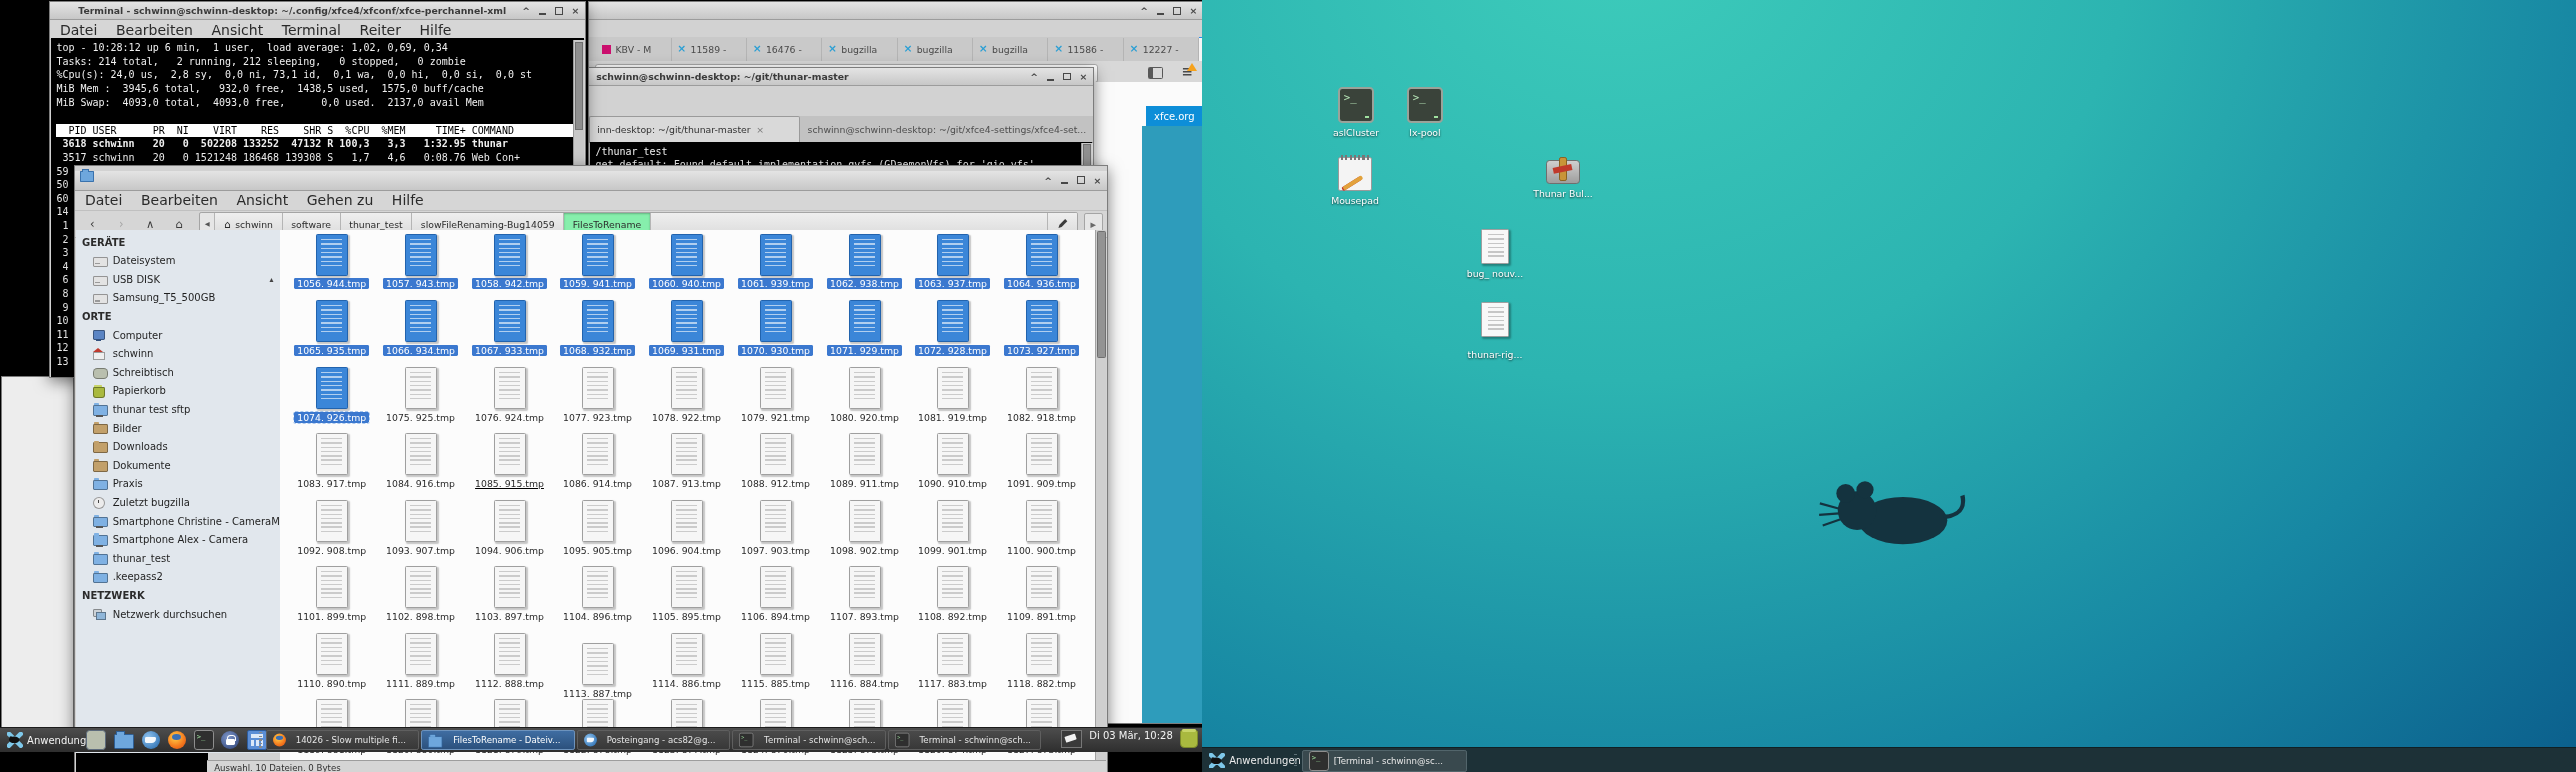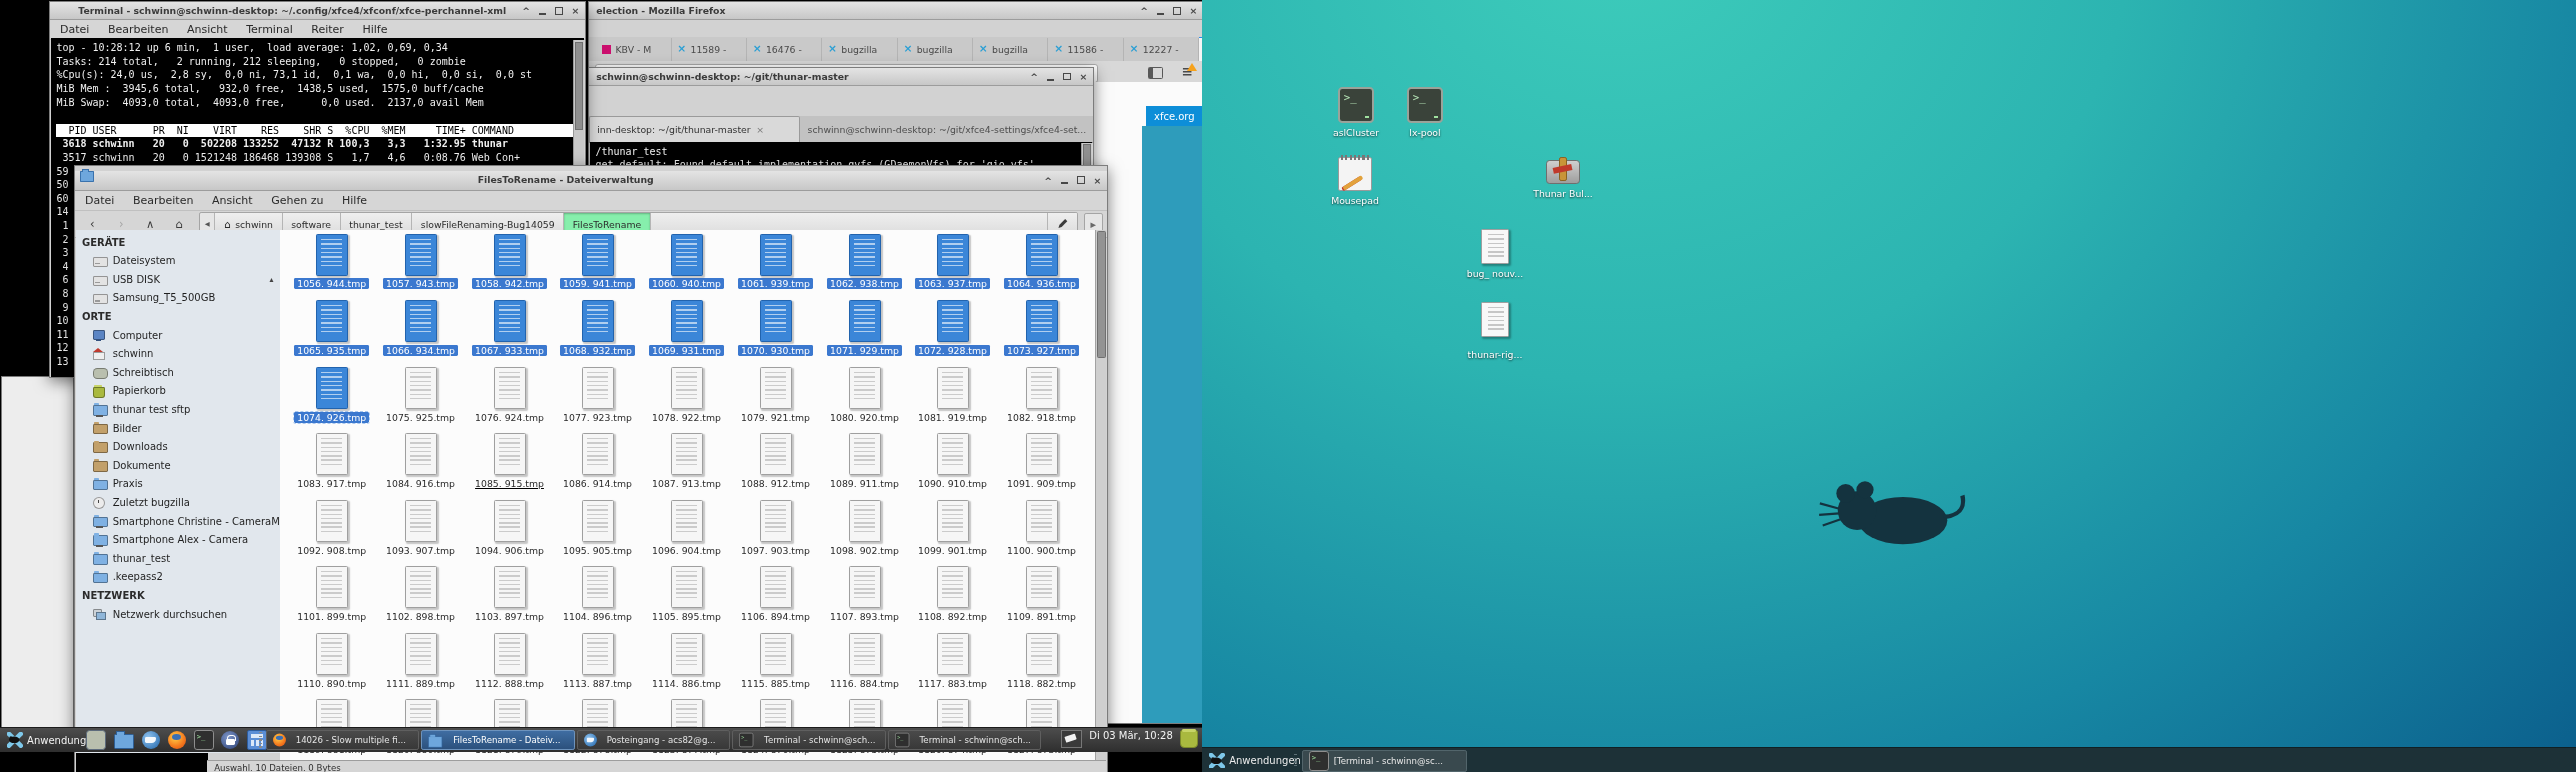--- a/index.html
+++ b/index.html
@@ -8,21 +8,21 @@
   .win{position:absolute;background:#d2d2d2;border:0.7px solid #7c7c7c;box-shadow:0 3.6px 14.3px rgba(0,0,0,.5)}
   
   .tb{height:17px;background:linear-gradient(#e4e4e4,#c7c7c7);border-bottom:0.7px solid #9c9c9c;position:relative}
   .tb .ttl{position:absolute;left:21.5px;right:72px;top:0;height:17px;line-height:17px;text-align:center;
            font-weight:bold;font-size:9.3px;color:#3a3a3a;white-space:nowrap;overflow:hidden}
   .tb .ttl.left{text-align:left;left:7.2px}
   .wc{position:absolute;right:5.7px;top:0;height:17px;display:flex;align-items:center;gap:8.6px}
   .wc .g{font-size:9.3px;font-weight:bold;color:#474747;line-height:1}
   .wc .mx{width:6.4px;height:5.7px;border:1.4px solid #474747}
   .wc .mn{width:7.2px;height:2.1px;border-bottom:2.1px solid #474747;margin-top:4.3px}
-  .mb{display:flex;gap:18.6px;padding:0 10px;align-items:center;height:18.6px;font-size:11px;color:#2a2a2a;
+  .mb{display:flex;gap:18.6px;padding:0 10px;align-items:center;height:18.6px;font-size:14px;color:#2a2a2a;
       background:#d6d6d6;border-bottom:0.7px solid #c0c0c0}
   .mitem{white-space:nowrap}
   
   .termbody{position:absolute;left:0.7px;right:0.7px;bottom:0.7px;background:#000;overflow:hidden;padding:2.9px 5.7px}
   .tline{font-family:"DejaVu Sans Mono",monospace;font-size:10px;line-height:13.6px;color:#f0f0f0;white-space:pre}
   .tline.inv{background:#fff;color:#000;display:inline-block;min-width:100%}
   .tline.b{font-weight:bold}
   .vscroll{position:absolute;top:1.4px;bottom:1.4px;width:9.3px;background:#c9c9c9;border-left:0.7px solid #9a9a9a}
   .vscroll .thumb{position:absolute;left:0.7px;right:0.7px;background:#8f8f8f;border:0.7px solid #6f6f6f}
   
@@ -183,21 +183,20 @@
   .sidewin{position:absolute;left:1.4px;top:376px;width:71px;height:351px;background:#ededed;border:0.7px solid #7a7a7a}
   .xlogo{width:15.7px;height:15.7px;flex:none}
 </style>
 </head>
 <body>
 
 <div class="sidewin"></div>
 
 <div class="win" id="firefox" style="left:588px;top:1.4px;width:614px;height:721px">
   <div class="tb">
-    <div class="ttl left">election - Mozilla Firefox</div>
     <div class="wc">
       <span class="g">^</span>
       <span class="mn"></span>
       <span class="mx"></span>
       <span class="g">×</span>
     </div>
   </div>
   <div class="ffband"></div>
   <div class="tabstrip" id="fftabs">
       <div class="fftab" style="width: 63px;">
@@ -301,21 +300,20 @@
     </div>
   <div class="termbody" style="top:36px" id="t1body"><div class="tline">top - 10:28:12 up 6 min,  1 user,  load average: 1,02, 0,69, 0,34</div><div class="tline">Tasks: 214 total,   2 running, 212 sleeping,   0 stopped,   0 zombie</div><div class="tline">%Cpu(s): 24,0 us,  2,8 sy,  0,0 ni, 73,1 id,  0,1 wa,  0,0 hi,  0,0 si,  0,0 st</div><div class="tline">MiB Mem :  3945,6 total,   932,0 free,  1438,5 used,  1575,0 buff/cache</div><div class="tline">MiB Swap:  4093,0 total,  4093,0 free,      0,0 used.  2137,0 avail Mem</div><div class="tline"> </div><div class="tline inv">  PID USER      PR  NI    VIRT    RES    SHR S  %CPU  %MEM     TIME+ COMMAND</div><div class="tline b"> 3618 schwinn   20   0  502208 133252  47132 R 100,3   3,3   1:32.95 thunar</div><div class="tline"> 3517 schwinn   20   0 1521248 186468 139308 S   1,7   4,6   0:08.76 Web Con+</div><div class="tline">59 s</div><div class="tline">50 r</div><div class="tline">60 r</div><div class="tline">14 s</div><div class="tline"> 1 r</div><div class="tline"> 2 r</div><div class="tline"> 3 r</div><div class="tline"> 4 r</div><div class="tline"> 6 r</div><div class="tline"> 8 r</div><div class="tline"> 9 r</div><div class="tline">10 r</div><div class="tline">11 r</div><div class="tline">12 r</div><div class="tline">13 r</div></div>
   <div class="vscroll" style="right:1.4px;top:38px">
     <div class="thumb" style="top:1.4px;height:86px"></div>
   </div>
 </div>
 
 <div class="win" id="thunar" style="left:74px;top:165px;width:1032px;height:608px">
   <div class="tb thtb">
     <div class="folder16"></div>
-    <div class="ttl">FilesToRename - Dateiverwaltung</div>
     <div class="wc" style="height:18.6px">
       <span class="g">^</span>
       <span class="mn"></span>
       <span class="mx"></span>
       <span class="g">×</span>
     </div>
   </div>
   <div class="mb" style="height:19.3px" id="thmenu">
       <span class="mitem">Datei</span>
       <span class="mitem">Bearbeiten</span>
@@ -693,21 +691,21 @@
         <div class="flabel">1110. 890.tmp</div>
       </div>
       <div class="fcell" style="left: 96px; top: 403px;">
         <div class="doc"></div>
         <div class="flabel">1111. 889.tmp</div>
       </div>
       <div class="fcell" style="left: 185px; top: 403px;">
         <div class="doc"></div>
         <div class="flabel">1112. 888.tmp</div>
       </div>
-      <div class="fcell" style="left: 273px; top: 403px;">
+      <div class="fcell" style="left: 273px; top: 403px; justify-content: flex-end;">
         <div class="doc"></div>
         <div class="flabel">1113. 887.tmp</div>
       </div>
       <div class="fcell" style="left: 362px; top: 403px;">
         <div class="doc"></div>
         <div class="flabel">1114. 886.tmp</div>
       </div>
       <div class="fcell" style="left: 451px; top: 403px;">
         <div class="doc"></div>
         <div class="flabel">1115. 885.tmp</div>

